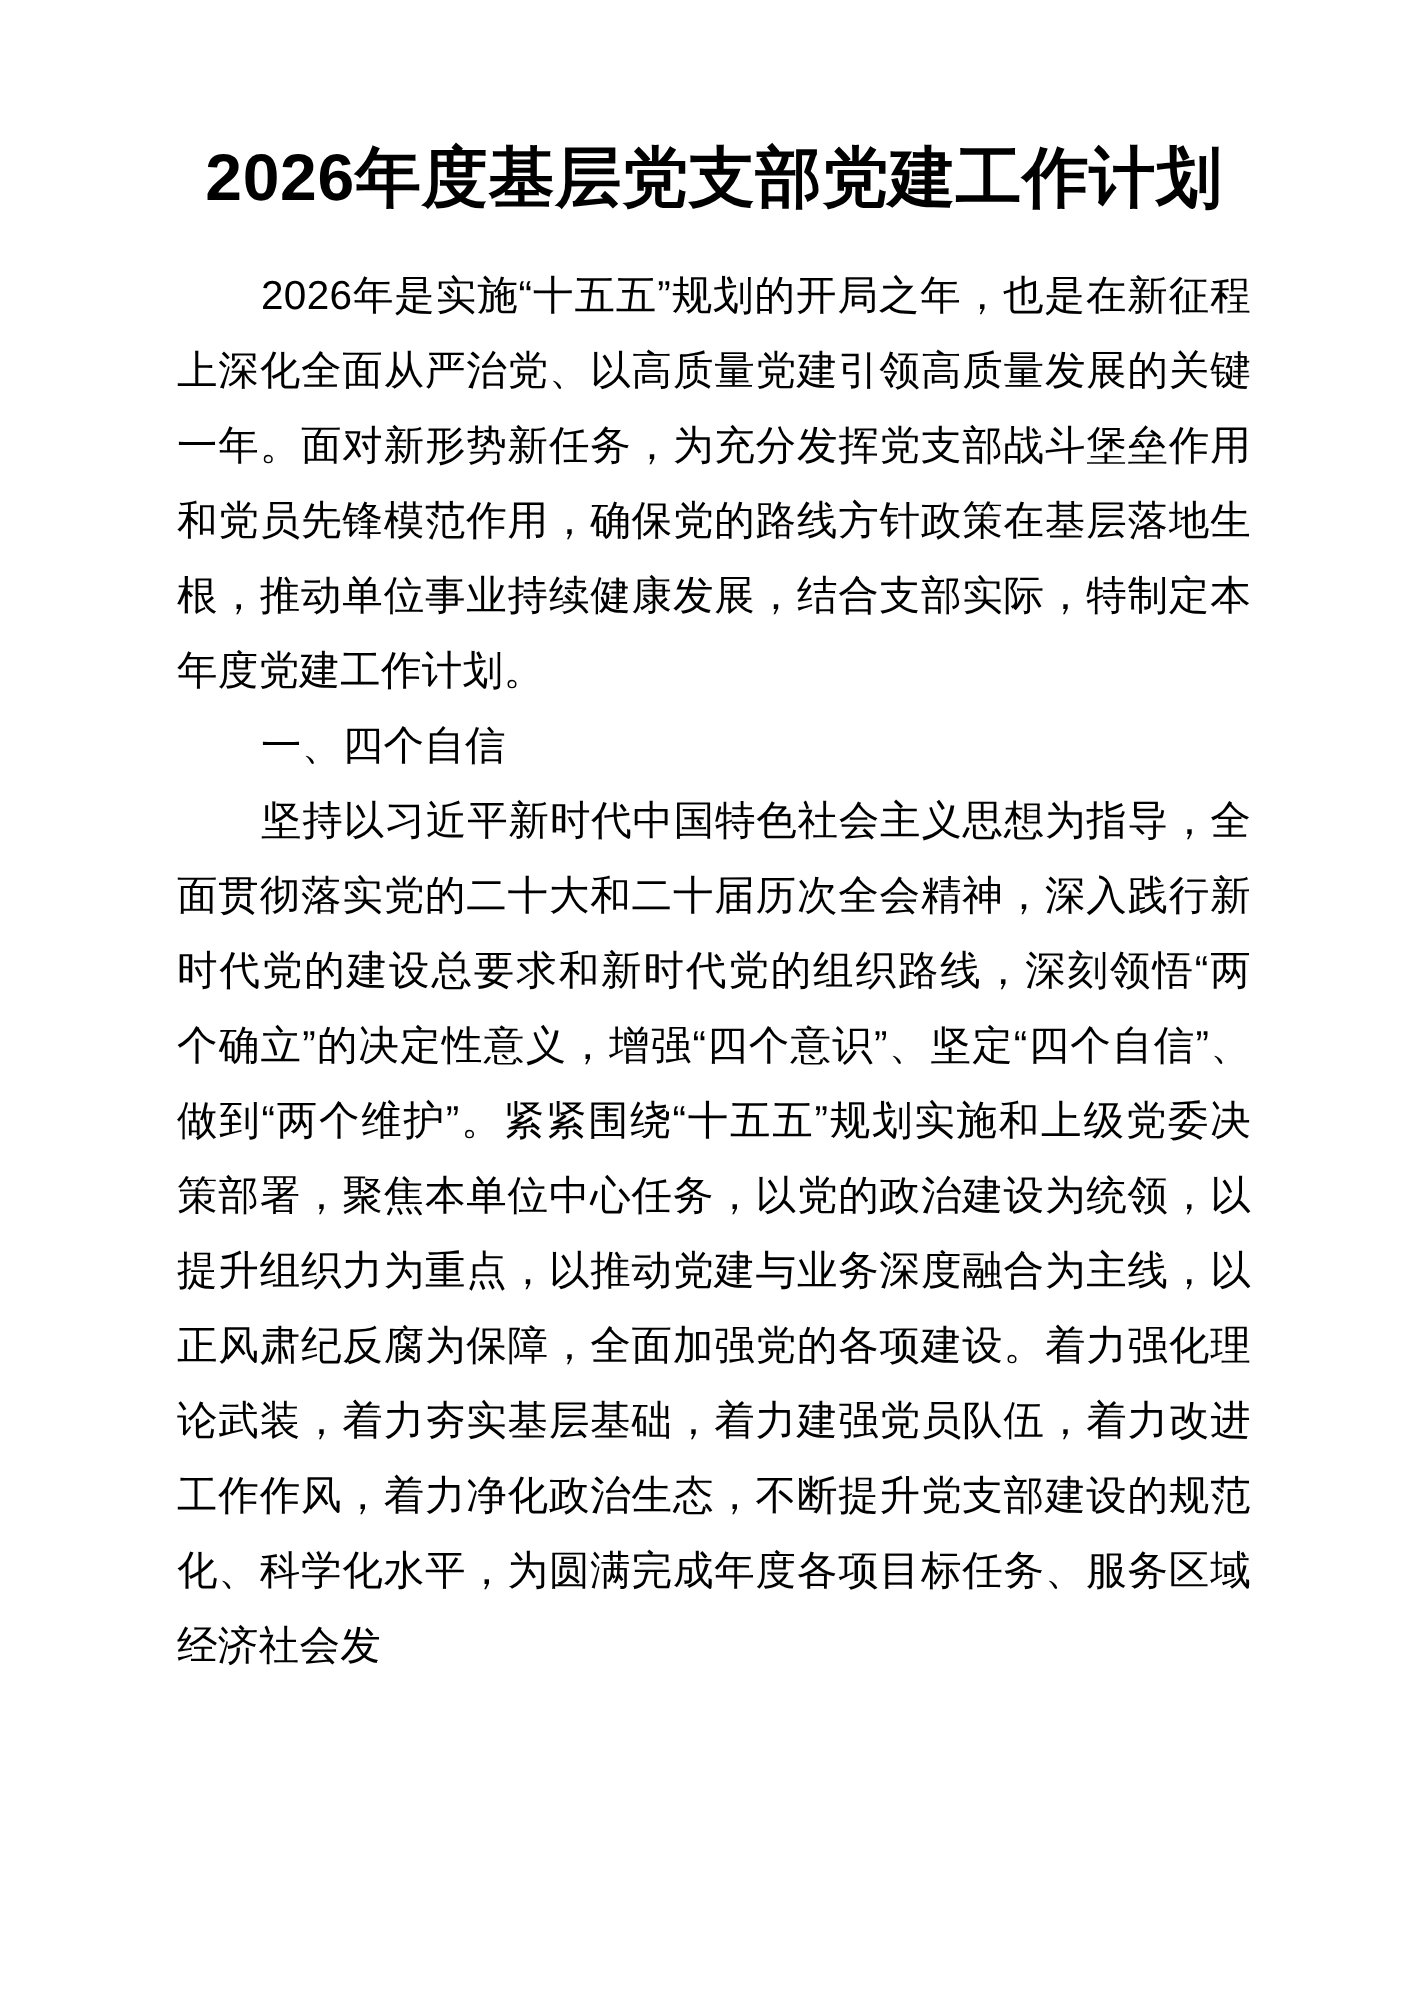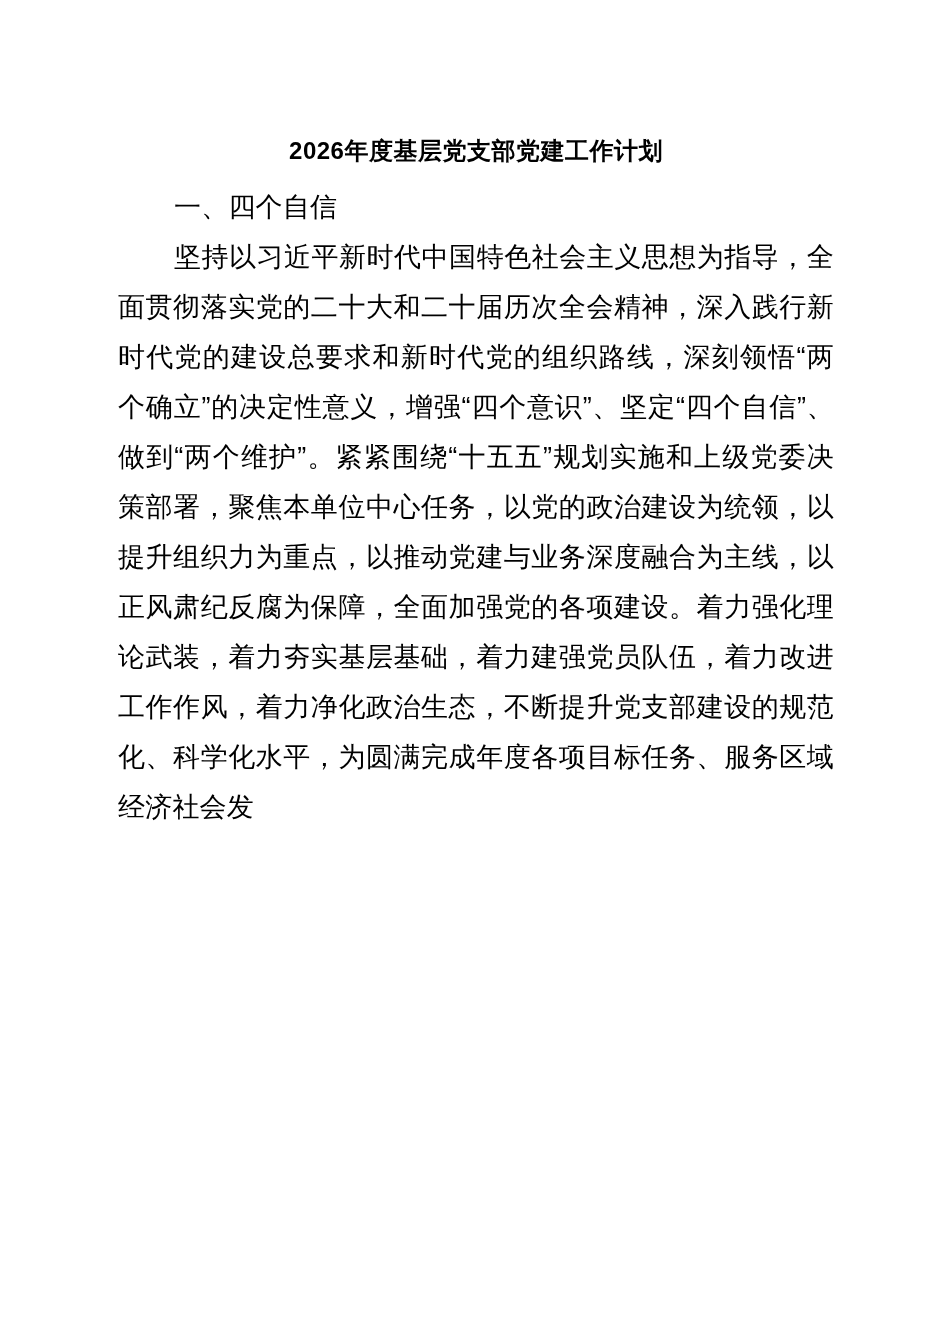--- a/index.html
+++ b/index.html
@@ -22,22 +22,22 @@
     box-sizing: border-box;
   }
   .doc-body {
     position: absolute;
     left: 118px;
     top: 0;
     width: 716px;
   }
   .doc-title {
     margin: 0;
-    padding-top: 120px;
-    font-size: 24px;
+    padding-top: 88px;
+    font-size: 44px;
     font-weight: bold;
     line-height: 62px;
     text-align: center;
     letter-spacing: 0.5px;
     white-space: nowrap;
   }
   .para {
     margin: 0;
     font-size: 27px;
     line-height: 50px;
@@ -60,19 +60,20 @@
   }
 </style>
 </head>
 <body>
 
 <div class="page">
   <div class="doc-body">
 
     <h1 class="doc-title">2026年度基层党支部党建工作计划</h1>
 
+    <p class="para para-first">2026年是实施“十五五”规划的开局之年，也是在新征程上深化全面从严治党、以高质量党建引领高质量发展的关键一年。面对新形势新任务，为充分发挥党支部战斗堡垒作用和党员先锋模范作用，确保党的路线方针政策在基层落地生根，推动单位事业持续健康发展，结合支部实际，特制定本年度党建工作计划。</p>
 
     <h2 class="section-heading">一、四个自信</h2>
 
     <p class="para">坚持以习近平新时代中国特色社会主义思想为指导，全面贯彻落实党的二十大和二十届历次全会精神，深入践行新时代党的建设总要求和新时代党的组织路线，深刻领悟“两个确立”的决定性意义，增强“四个意识”、坚定“四个自信”、做到“两个维护”。紧紧围绕“十五五”规划实施和上级党委决策部署，聚焦本单位中心任务，以党的政治建设为统领，以提升组织力为重点，以推动党建与业务深度融合为主线，以正风肃纪反腐为保障，全面加强党的各项建设。着力强化理论武装，着力夯实基层基础，着力建强党员队伍，着力改进工作作风，着力净化政治生态，不断提升党支部建设的规范化、科学化水平，为圆满完成年度各项目标任务、服务区域经济社会发</p>
 
   </div>
 </div>
 
 </body></html>

